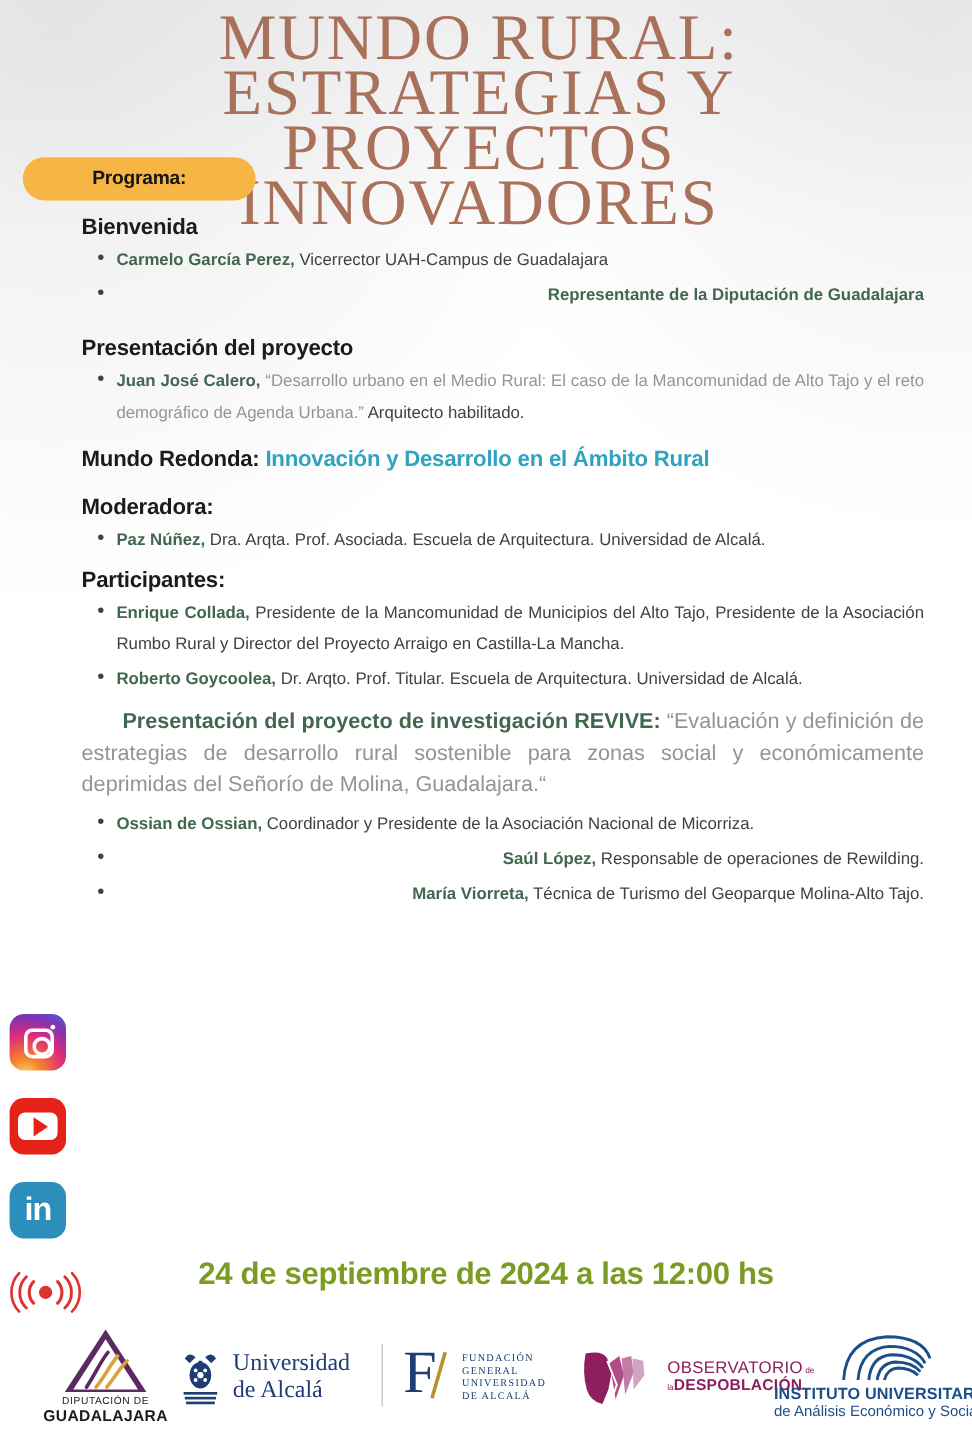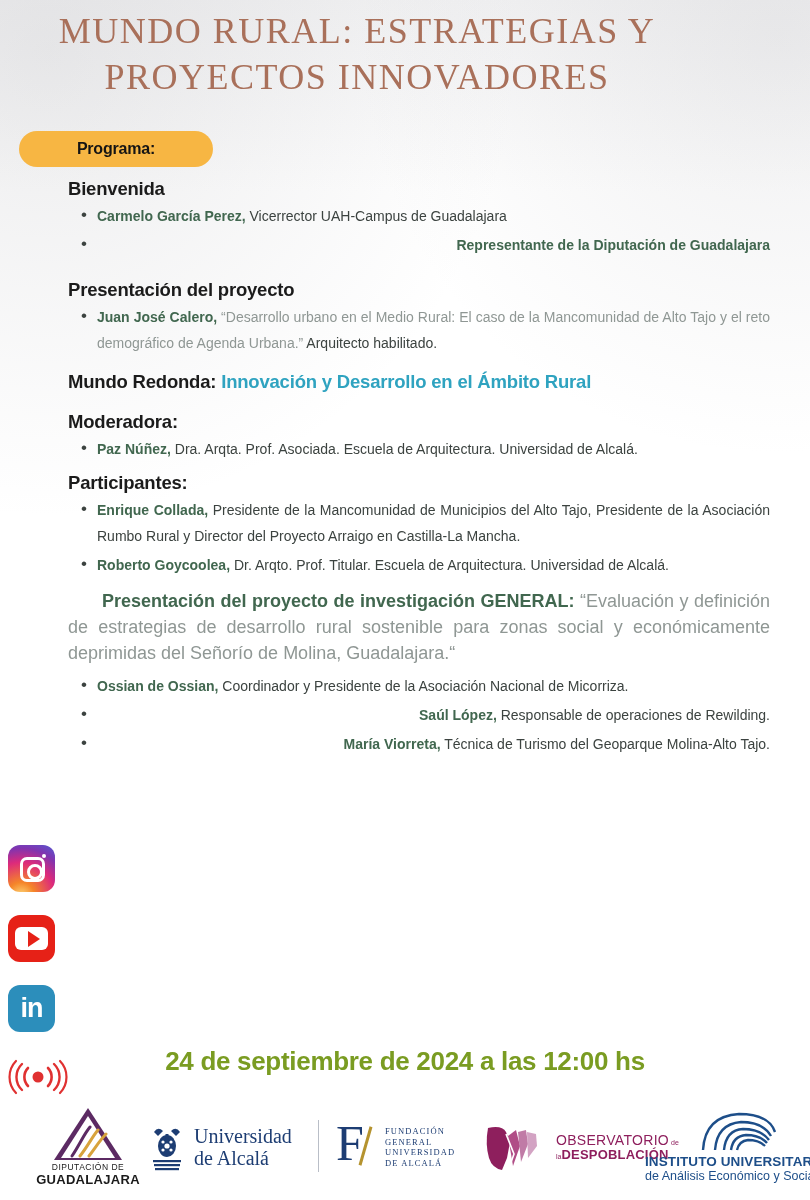--- a/index.html
+++ b/index.html
@@ -25,26 +25,27 @@
   }
 
   
   .title {
     position: absolute;
     top: 8px;
     left: 0;
     width: 714px;
     text-align: center;
     font-family: "Liberation Serif", "DejaVu Serif", serif;
-    font-size: 36px;
+    font-size: 54px;
     line-height: 46px;
     letter-spacing: 1.5px;
     color: #a9705a;
     text-transform: uppercase;
     font-weight: 400;
+    padding-left: 42px;
   }
   .title .ln { display: block; }
 
   
   .programa-badge {
     position: absolute;
     top: 131px;
     left: 19px;
     width: 194px;
     height: 36px;
@@ -310,21 +311,21 @@
     <div class="gap-xs"></div>
 
     <div class="sec-head">Participantes:</div>
     <ul class="bl">
       <li><span class="nm">Enrique Collada,</span><span> Presidente de la Mancomunidad de Municipios del Alto Tajo, Presidente de la Asociación Rumbo Rural y Director del Proyecto Arraigo en Castilla-La Mancha.</span></li>
       <li><span class="nm">Roberto Goycoolea,</span><span> Dr. Arqto. Prof. Titular. Escuela de Arquitectura. Universidad de Alcalá.</span></li>
     </ul>
 
     <div class="gap-xs"></div>
 
-    <p class="revive"><b>Presentación del proyecto de investigación GENERAL:</b><span> “Evaluación y definición de estrategias de desarrollo rural sostenible para zonas social y económicamente deprimidas del Señorío de Molina, Guadalajara.“</span></p>
+    <p class="revive"><b>Presentación del proyecto de investigación REVIVE:</b><span> “Evaluación y definición de estrategias de desarrollo rural sostenible para zonas social y económicamente deprimidas del Señorío de Molina, Guadalajara.“</span></p>
 
     <div class="gap-xs"></div>
 
     <ul class="bl">
       <li><span class="nm">Ossian de Ossian,</span><span> Coordinador y Presidente de la Asociación Nacional de Micorriza.</span></li>
       <li class="last"><span class="nm">Saúl López,</span><span> Responsable de operaciones de Rewilding.</span></li>
       <li class="last"><span class="nm">María Viorreta,</span><span> Técnica de Turismo del Geoparque Molina-Alto Tajo.</span></li>
     </ul>
   </div>
 

